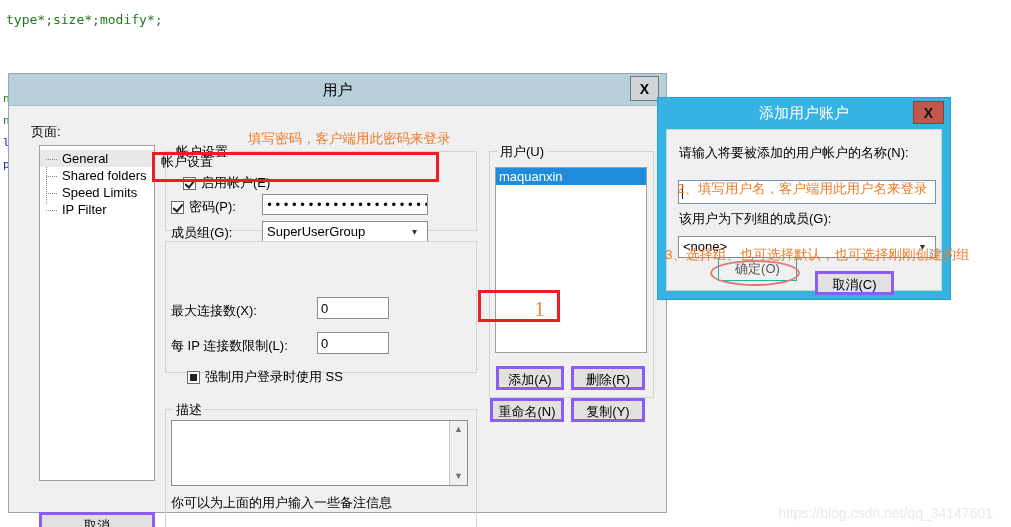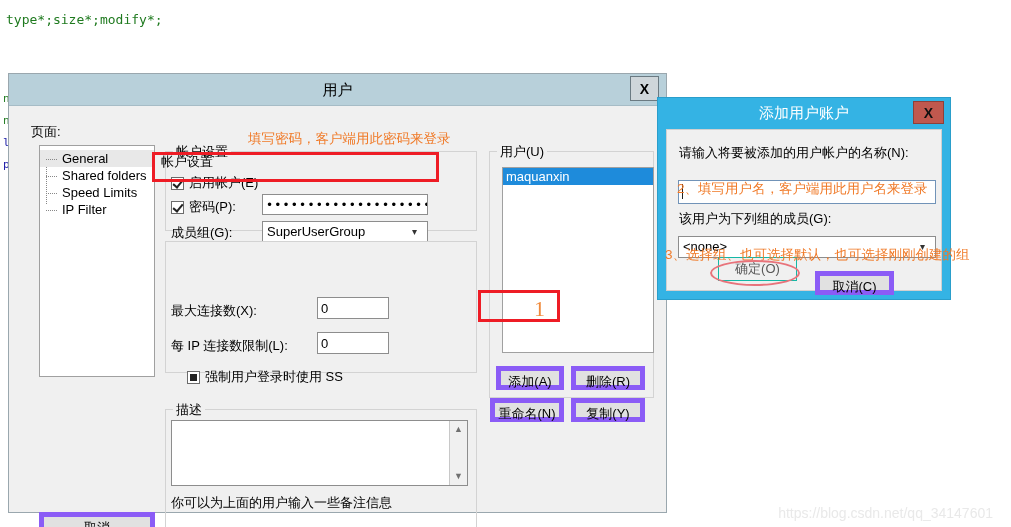--- a/index.html
+++ b/index.html
@@ -129,21 +129,21 @@
   .tree-vline {
     position: absolute;
     left: 6px;
     top: 0;
     bottom: 12px;
     border-left: 1px dotted #888;
   }
 
   .btn {
     background: #e1e1e1;
-    border: 5px solid #8b5cf6;
+    border: 3px solid #8b5cf6;
     box-sizing: border-box;
     text-align: center;
     font-size: 13px;
     color: #000;
     cursor: pointer;
     white-space: nowrap;
   }
 
   .txtbox {
     background: #ffffff;
@@ -346,21 +346,21 @@
 <div class="win-users">
   <div class="titlebar">
     <div class="title-text">用户</div>
     <div class="close-btn">X</div>
   </div>
 
   <div class="client">
 
     <div style="position:absolute;left:18px;top:14px;" class="lbl">页面:</div>
 
-    <div class="listbox" style="position:absolute;left:26px;top:36px;width:116px;height:232px;">
+    <div class="listbox" style="position:absolute;left:26px;top:36px;width:116px;height:336px;">
       <div style="position:relative;padding-top:4px;">
         <div class="tree-vline" style="top:4px;bottom:14px;"></div>
         <div class="tree-item sel">
           <span class="tree-dash"></span>
           <span>General</span>
         </div>
         <div class="tree-item">
           <span class="tree-dash"></span>
           <span>Shared folders</span>
         </div>
@@ -375,21 +375,21 @@
       </div>
     </div>
 
     <div class="btn" style="position:absolute;left:26px;top:403px;width:116px;height:23px;line-height:22px;">取消</div>
 
     <div class="groupbox" style="left:152px;top:42px;width:312px;height:80px;">
       <div class="gb-title">帐户设置</div>
     </div>
     <div style="position:absolute;left:148px;top:44px;" class="lbl">帐户设置</div>
 
-    <div class="cbrow" style="left:158px;top:65px;justify-content:space-between;">
+    <div class="cbrow" style="left:170px;top:65px;justify-content:space-between;">
       <span class="cbox checked"></span>
       <span class="lbl">启用帐户(E)</span>
     </div>
 
     <div class="cbrow" style="left:158px;top:89px;">
       <span class="cbox checked"></span>
       <span class="lbl">密码(P):</span>
     </div>
     <div class="txtbox pwd-dots" style="position:absolute;left:249px;top:85px;width:166px;height:21px;">••••••••••••••••••••••••</div>
 
@@ -423,21 +423,21 @@
         <div class="arrow">▲</div>
         <div class="arrow bot">▼</div>
       </div>
     </div>
     <div style="position:absolute;left:158px;top:385px;" class="lbl">你可以为上面的用户输入一些备注信息</div>
 
     <div class="groupbox" style="left:476px;top:42px;width:165px;height:247px;">
       <div class="gb-title">用户(U)</div>
     </div>
 
-    <div class="listbox" style="position:absolute;left:482px;top:58px;width:152px;height:186px;margin-left:7px;">
+    <div class="listbox" style="position:absolute;left:482px;top:58px;width:152px;height:186px;">
       <div class="sel-row">maquanxin</div>
     </div>
 
     <div class="btn" style="position:absolute;left:483px;top:257px;width:68px;height:24px;line-height:22px;">添加(A)</div>
     <div class="btn" style="position:absolute;left:558px;top:257px;width:74px;height:24px;line-height:22px;">删除(R)</div>
     <div class="btn" style="position:absolute;left:477px;top:289px;width:74px;height:24px;line-height:22px;">重命名(N)</div>
     <div class="btn" style="position:absolute;left:558px;top:289px;width:74px;height:24px;line-height:22px;">复制(Y)</div>
   </div>
 </div>
 

